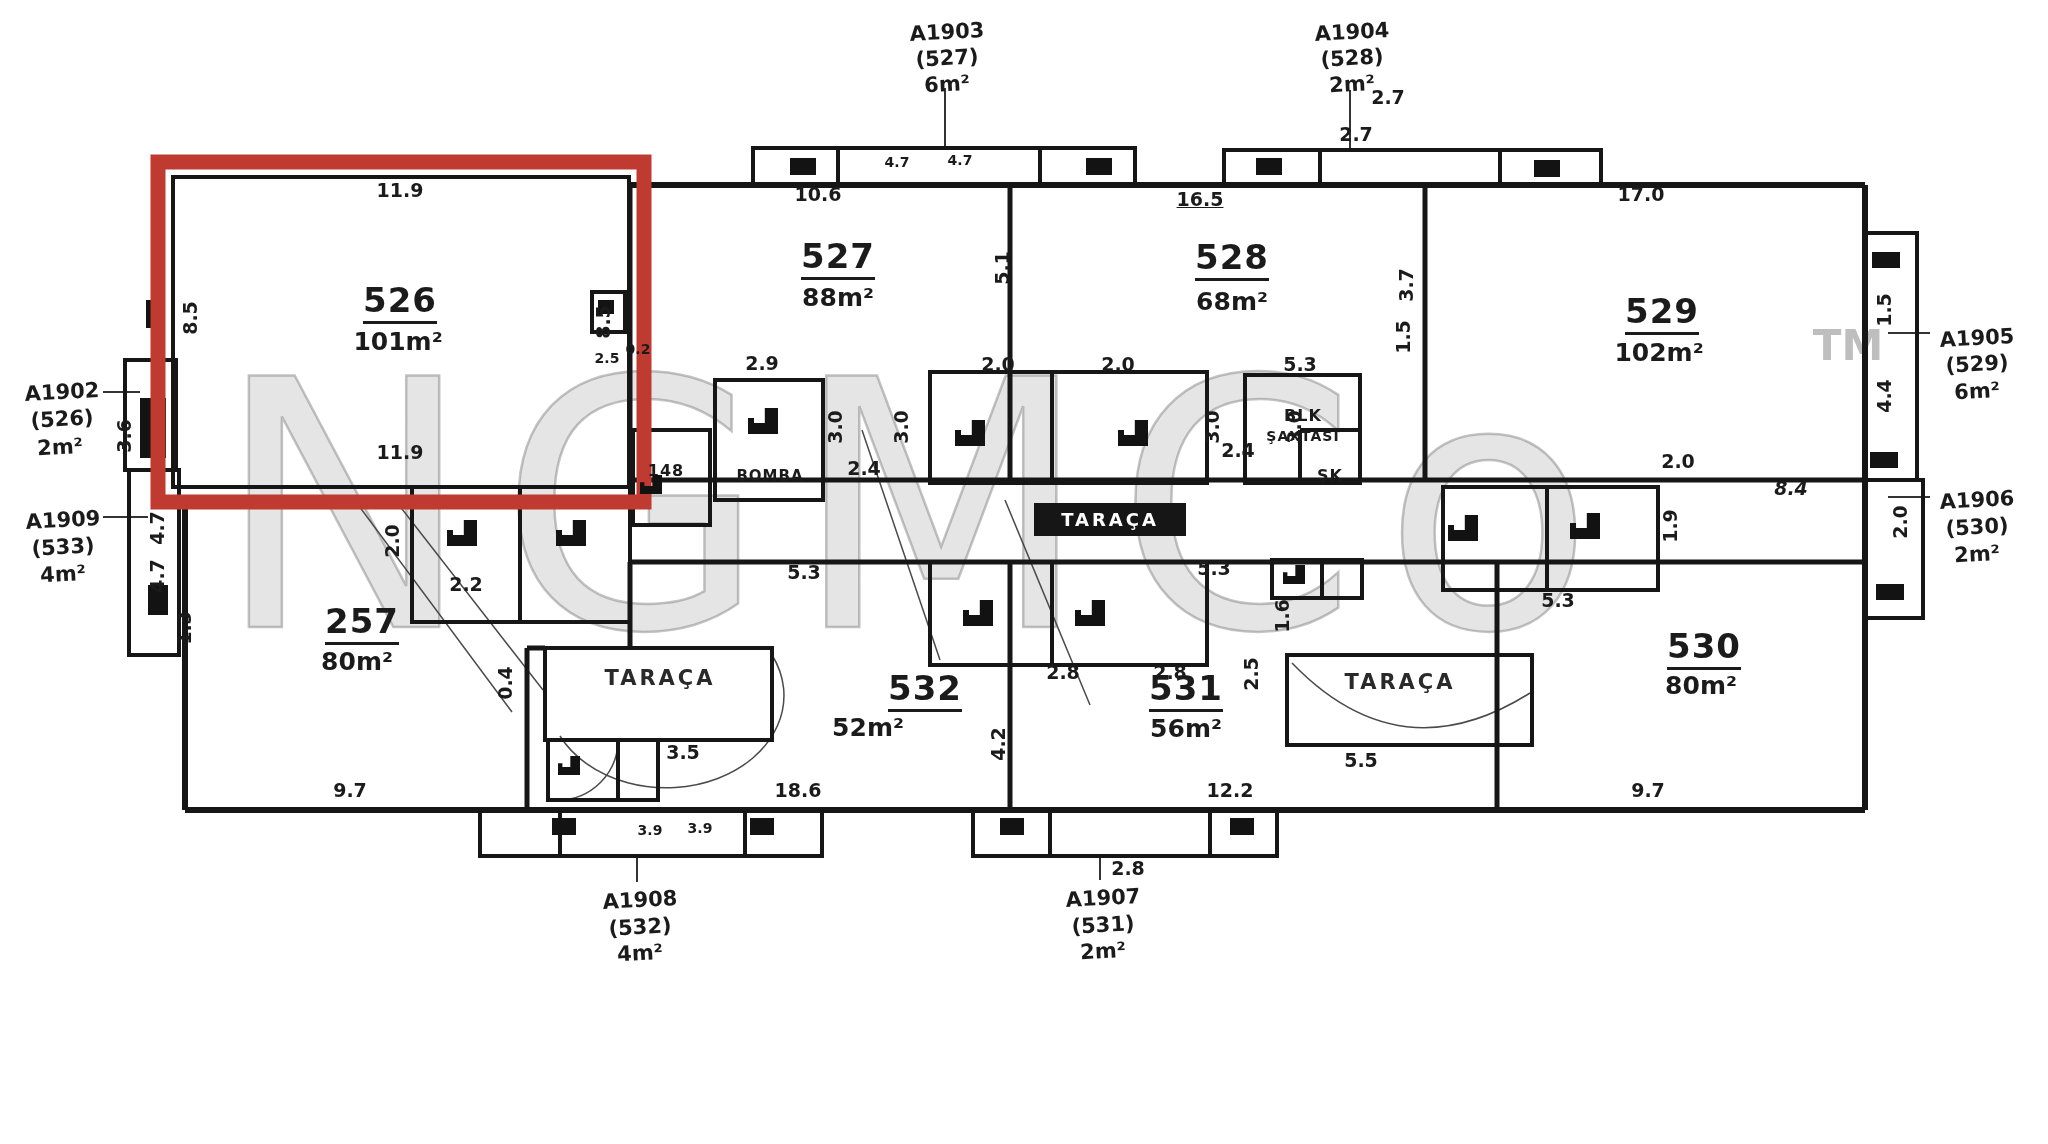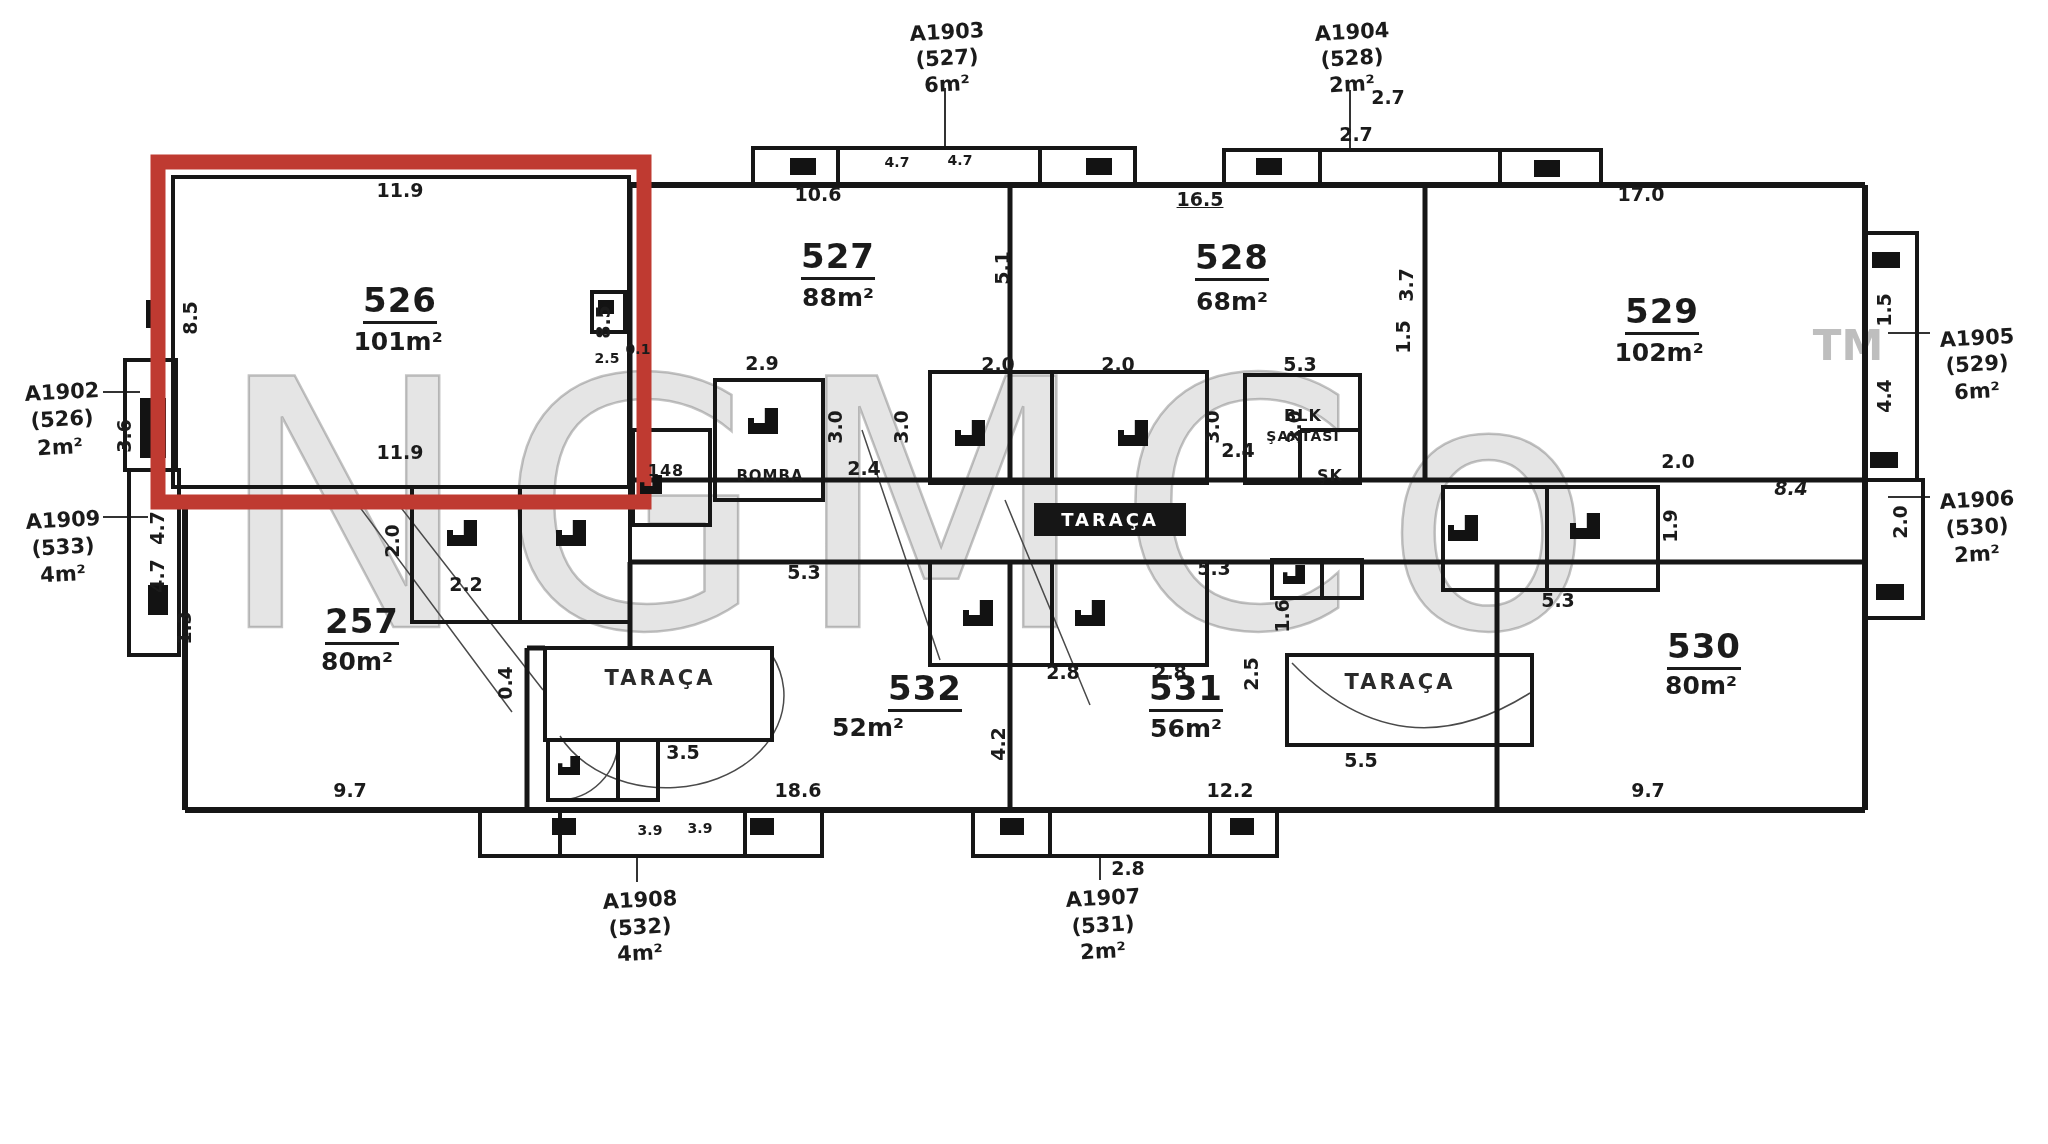--- a/index.html
+++ b/index.html
@@ -165,21 +165,21 @@
 
   <div class="txt dim" style="left:400px;top:190px;">11.9</div>
   <div class="txt dim v" style="left:190px;top:318px;">8.5</div>
   <div class="txt dim v" style="left:603px;top:322px;">8.5</div>
   <div class="txt dim" style="left:400px;top:452px;">11.9</div>
   <div class="txt dim v" style="left:124px;top:436px;">3.6</div>
   <div class="txt dim v" style="left:157px;top:528px;">4.7</div>
   <div class="txt dim v" style="left:157px;top:576px;">4.7</div>
   <div class="txt dim v" style="left:184px;top:628px;">1.3</div>
   <div class="txt dim sm" style="left:607px;top:358px;">2.5</div>
-  <div class="txt dim sm" style="left:638px;top:349px;">0.1</div>
+  <div class="txt dim sm" style="left:638px;top:349px;">0.2</div>
   <div class="txt dim" style="left:762px;top:363px;">2.9</div>
   <div class="txt dim" style="left:818px;top:194px;">10.6</div>
   <div class="txt dim sm" style="left:897px;top:162px;">4.7</div>
   <div class="txt dim sm" style="left:960px;top:160px;">4.7</div>
   <div class="txt dim" style="left:1200px;top:199px;text-decoration:underline;">16.5</div>
   <div class="txt dim" style="left:1388px;top:97px;">2.7</div>
   <div class="txt dim" style="left:1356px;top:134px;">2.7</div>
   <div class="txt dim" style="left:1641px;top:194px;">17.0</div>
   <div class="txt dim v" style="left:1002px;top:268px;">5.1</div>
   <div class="txt dim v" style="left:1406px;top:285px;">3.7</div>

